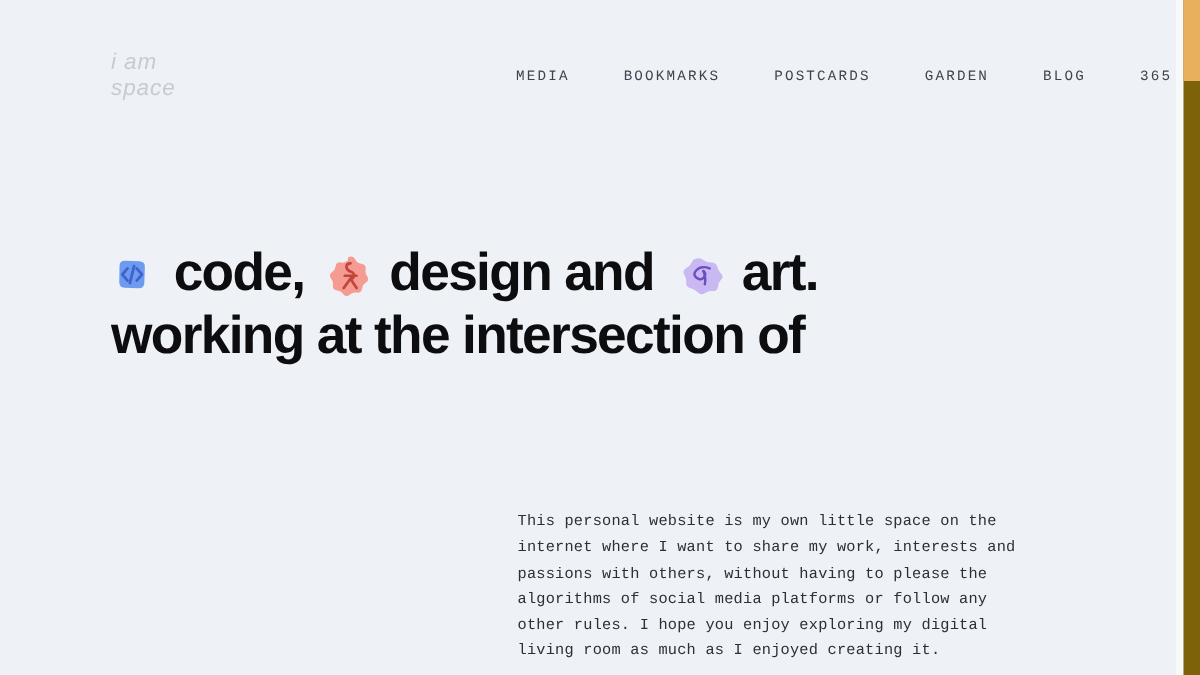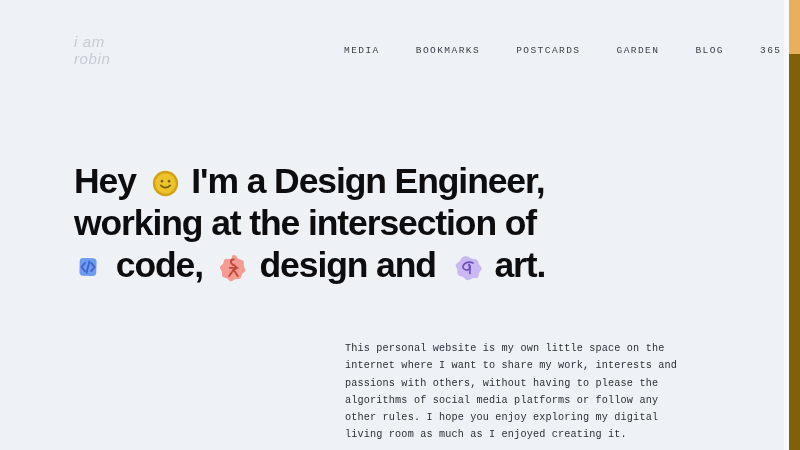--- a/index.html
+++ b/index.html
@@ -173,51 +173,36 @@
   }
 </style>
 </head>
 <body>
 
 <div class="page">
 
   <header class="site-header">
 
     <div class="logo">i am
-robin</div>
+space</div>
 
     <nav class="main-nav">
       <a class="nav-link" href="#">MEDIA</a>
       <a class="nav-link" href="#">BOOKMARKS</a>
       <a class="nav-link" href="#">POSTCARDS</a>
       <a class="nav-link" href="#">GARDEN</a>
       <a class="nav-link" href="#">BLOG</a>
       <a class="nav-link" href="#">365 PROJECT</a>
     </nav>
 
   </header>
 
   <section class="hero">
     <h1 class="headline">
 
-      <span class="line">
-        <span>Hey</span>
-        <span class="glyph emoji-smile">
-          <svg viewBox="0 0 32 32" aria-hidden="true">
-            <circle cx="16" cy="16" r="15" fill="#d3a213"></circle>
-            <circle cx="16" cy="16" r="12.2" fill="#eec22a"></circle>
-            <circle cx="11.8" cy="13.2" r="1.5" fill="#7a5c05"></circle>
-            <circle cx="20.2" cy="13.2" r="1.5" fill="#7a5c05"></circle>
-            <path d="M10.4 18.2 Q16 23.6 21.6 18.2" fill="none" stroke="#7a5c05" stroke-width="1.9" stroke-linecap="round"></path>
-          </svg>
-        </span>
-        <span>I'm a Design Engineer,</span>
-      </span>
-
-      <span class="line">working at the intersection of</span>
 
       <span class="line">
         <span class="glyph icon-code">
           <svg viewBox="0 0 32 32" aria-hidden="true">
             <path d="M6.5 9.5 Q6.5 5.5 11 5.6 L21.5 5.9 Q26 6 25.8 10.2 L25.4 22.4 Q25.2 26.6 20.8 26.4 L10.4 26.1 Q6.2 26 6.3 21.8 Z" fill="#6d9bf0"></path>
             <path d="M12.6 11.4 L8.6 16 L12.6 20.6" fill="none" stroke="#3f63c9" stroke-width="2.1" stroke-linecap="round" stroke-linejoin="round"></path>
             <path d="M19.6 11.4 L23.6 16 L19.6 20.6" fill="none" stroke="#3f63c9" stroke-width="2.1" stroke-linecap="round" stroke-linejoin="round"></path>
             <path d="M17.6 9.6 L14.4 22.6" fill="none" stroke="#3f63c9" stroke-width="2.1" stroke-linecap="round"></path>
           </svg>
         </span>
@@ -236,20 +221,22 @@
         <span class="glyph icon-art">
           <svg viewBox="0 0 34 30" aria-hidden="true">
             <path d="M9.5 2.4 q4.6-2.6 8.6.4 2.2 1.7 5 1.6 4.7-.1 5.4 3.8.5 2.7 2.4 4.4 3.1 2.8.2 5.6-2 2-2.1 4.6-.1 4.4-4.6 4-2.8-.3-5.1 1.3-3.9 2.7-6.8-.7-1.7-2-4.4-2.6-4.5-1-4.1-5.3.3-2.8-1.2-5-2.5-3.8 1.4-5.7 2.4-1.2 3.6-3.4z" fill="#c9b8f2"></path>
             <path d="M22.4 9.1 q-6.6-2.6-10.4 1.4-3.3 3.5.4 6.1 3.3 2.3 5.6-.7 2.1-2.8-.5-4.8" fill="none" stroke="#6a4fbf" stroke-width="1.9" stroke-linecap="round"></path>
             <path d="M17.5 11.1 q2.2 5.4 1.1 10.4" fill="none" stroke="#6a4fbf" stroke-width="1.9" stroke-linecap="round"></path>
           </svg>
         </span>
         <span>art.</span>
       </span>
 
+      <span class="line">working at the intersection of</span>
+
     </h1>
   </section>
 
   <p class="intro">This personal website is my own little space on the internet where I want to share my work, interests and passions with others, without having to please the algorithms of social media platforms or follow any other rules. I hope you enjoy exploring my digital living room as much as I enjoyed creating it.</p>
 
   <div class="scrollbar-gutter"></div>
   <div class="scrollbar">
     <div class="scrollbar-thumb"></div>
   </div>
 

